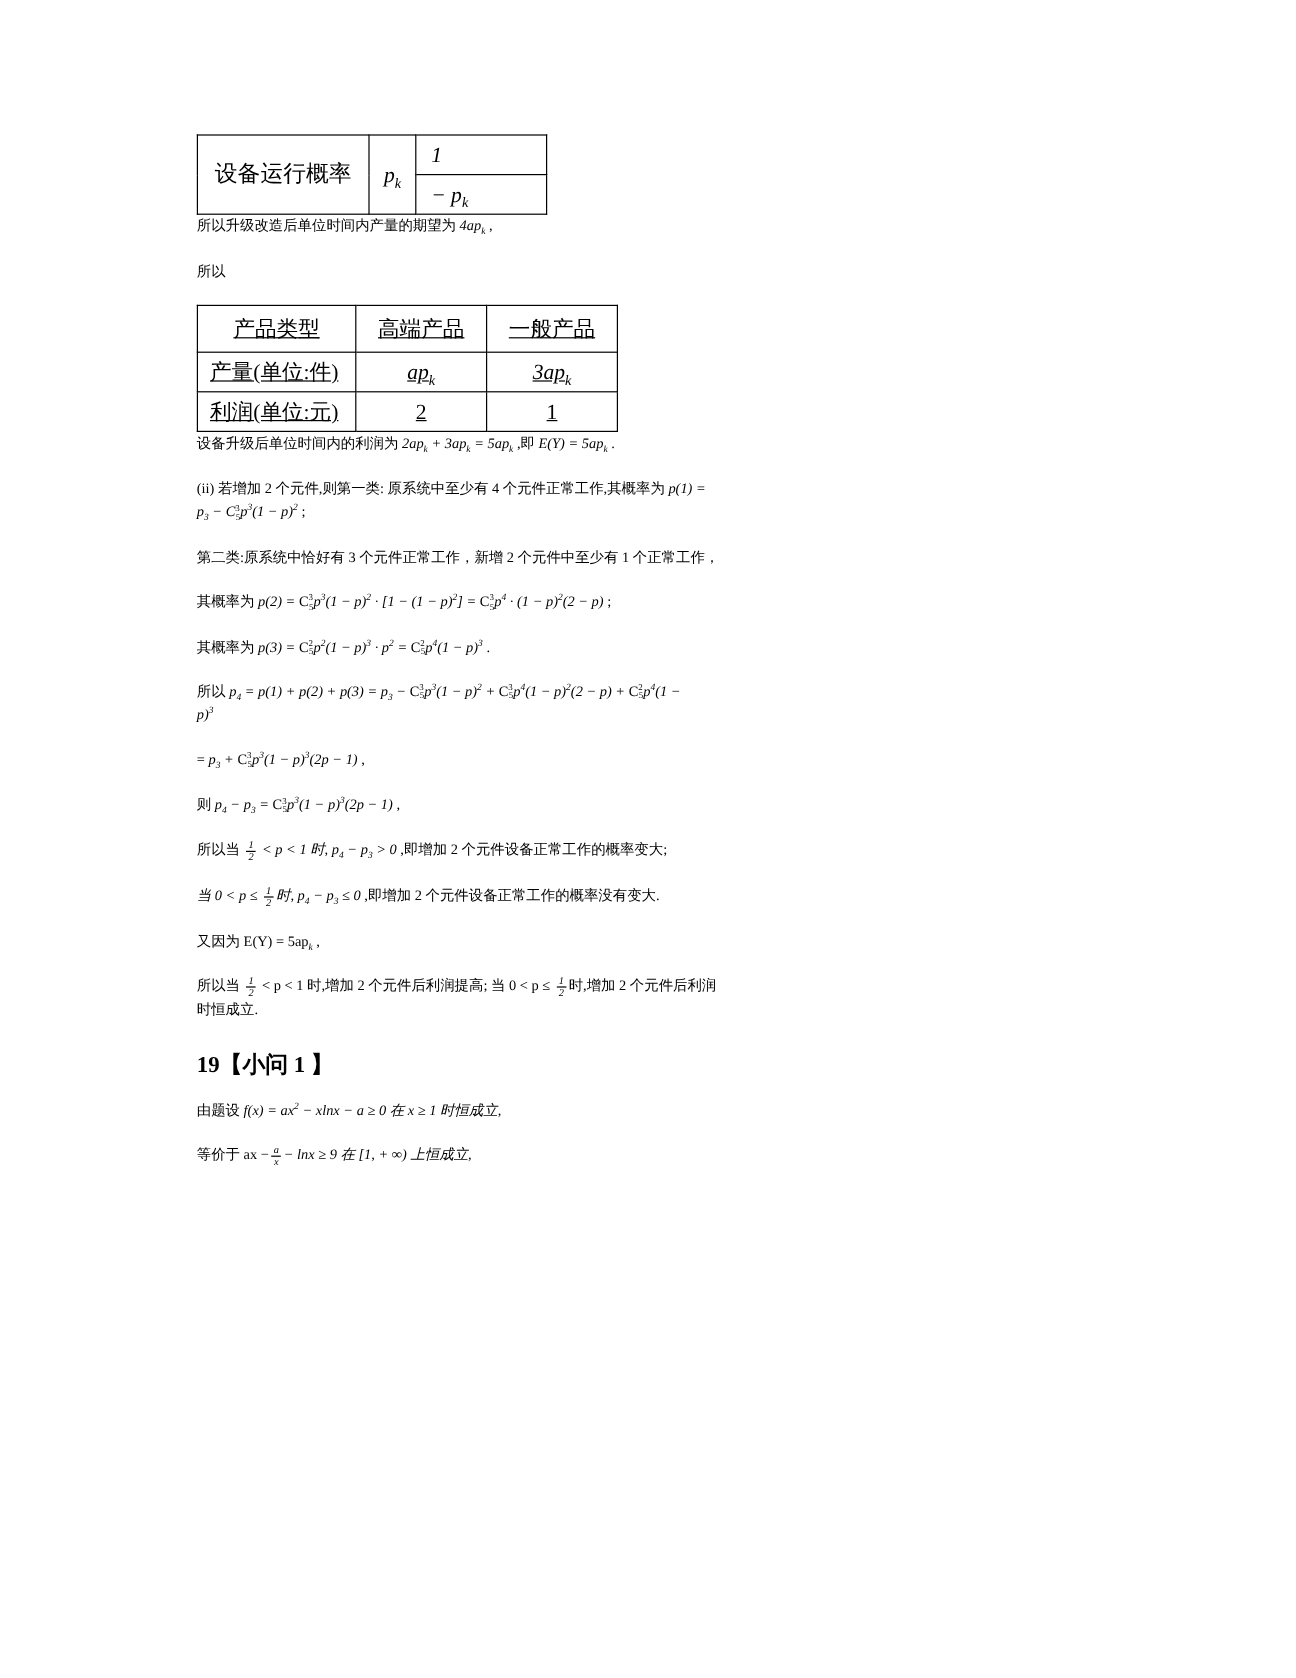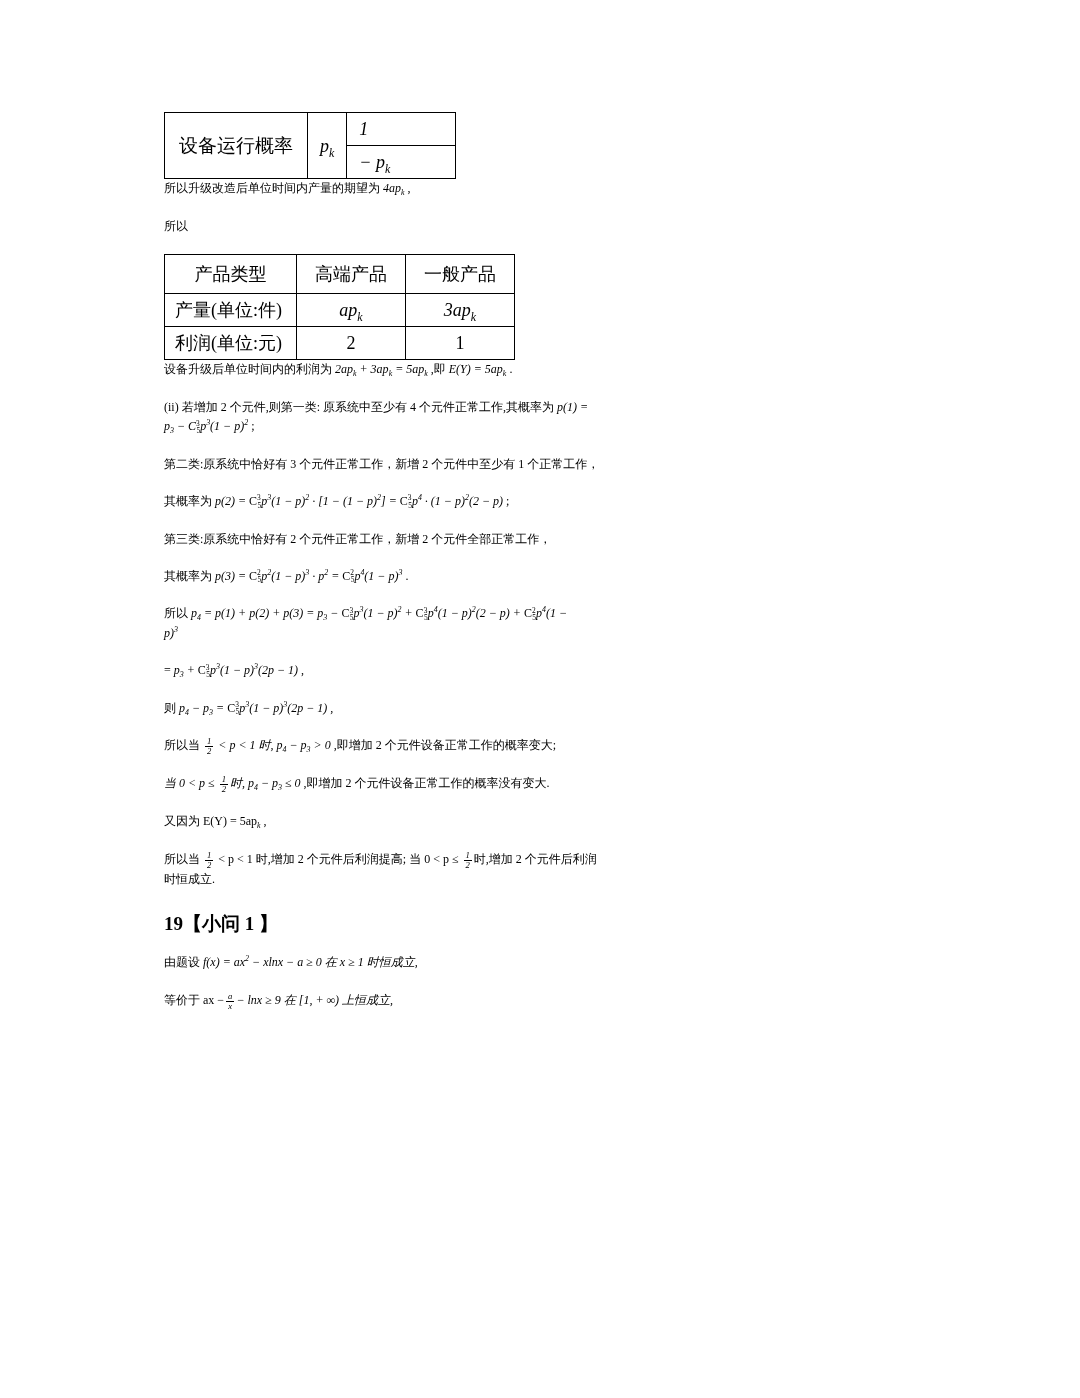--- a/index.html
+++ b/index.html
@@ -41,21 +41,21 @@
     text-align: center;
     vertical-align: middle;
     line-height: 1.45;
     white-space: nowrap;
   }
   .t1 { margin-bottom: 18px; }
   .t1 td.lbl { padding: 3px 14px; font-size: 19px; }
   .t1 td.pk  { padding: 3px 12px; }
   .t1 td.val { text-align: left; padding: 3px 12px 3px 12px; min-width: 84px; }
   .t2 { margin: 10px 0 16px 0; }
-  .t2 td { font-size: 19px; padding: 6px 16px; }
+  .t2 td { font-size: 19px; padding: 6px 16px; text-decoration: underline; }
   .t2 td.head { padding: 6px 18px; }
   .t2 td.rowlabel { text-align: center; padding-left: 10px; padding-right: 14px; }
 
   
   p.para {
     font-size: 12px;
     line-height: 1.62;
     margin: 0 0 18px 0;
     text-align: left;
   }
@@ -135,21 +135,20 @@
       <span>(ii) 若增加 2 个元件,则第一类: 原系统中至少有 4 个元件正常工作,其概率为 </span><span class="mi">p(1) =</span><br>
       <span class="mi">p</span><sub class="mi">3</sub><span class="mi"> − C</span><span class="comb"><span class="sup">3</span><span class="sub">5</span></span><span class="mi">p</span><sup class="mi">3</sup><span class="mi">(1 − p)</span><sup class="mi">2</sup><span> ;</span>
     </p>
 
     <p class="para">第二类:原系统中恰好有 3 个元件正常工作，新增 2 个元件中至少有 1 个正常工作，</p>
 
     <p class="para">
       <span>其概率为 </span><span class="mi">p(2) = </span><span class="comb"><span class="c">C</span><span class="sup">3</span><span class="sub">5</span></span><span class="mi">p</span><sup class="mi">3</sup><span class="mi">(1 − p)</span><sup class="mi">2</sup><span class="mi"> · [1 − (1 − p)</span><sup class="mi">2</sup><span class="mi">] = </span><span class="comb"><span class="c">C</span><span class="sup">3</span><span class="sub">5</span></span><span class="mi">p</span><sup class="mi">4</sup><span class="mi"> · (1 − p)</span><sup class="mi">2</sup><span class="mi">(2 − p)</span><span> ;</span>
     </p>
 
-    <p class="para">第三类:原系统中恰好有 2 个元件正常工作，新增 2 个元件全部正常工作，</p>
 
     <p class="para">
       <span>其概率为 </span><span class="mi">p(3) = </span><span class="comb"><span class="c">C</span><span class="sup">2</span><span class="sub">5</span></span><span class="mi">p</span><sup class="mi">2</sup><span class="mi">(1 − p)</span><sup class="mi">3</sup><span class="mi"> · p</span><sup class="mi">2</sup><span class="mi"> = </span><span class="comb"><span class="c">C</span><span class="sup">2</span><span class="sub">5</span></span><span class="mi">p</span><sup class="mi">4</sup><span class="mi">(1 − p)</span><sup class="mi">3</sup><span> .</span>
     </p>
 
     <p class="para">
       <span>所以 </span><span class="mi">p</span><sub class="mi">4</sub><span class="mi"> = p(1) + p(2) + p(3) = p</span><sub class="mi">3</sub><span class="mi"> − </span><span class="comb"><span class="c">C</span><span class="sup">3</span><span class="sub">5</span></span><span class="mi">p</span><sup class="mi">3</sup><span class="mi">(1 − p)</span><sup class="mi">2</sup><span class="mi"> + </span><span class="comb"><span class="c">C</span><span class="sup">3</span><span class="sub">5</span></span><span class="mi">p</span><sup class="mi">4</sup><span class="mi">(1 − p)</span><sup class="mi">2</sup><span class="mi">(2 − p) + </span><span class="comb"><span class="c">C</span><span class="sup">2</span><span class="sub">5</span></span><span class="mi">p</span><sup class="mi">4</sup><span class="mi">(1 − </span><br><span class="mi">p)</span><sup class="mi">3</sup>
     </p>
 
     <p class="para">

